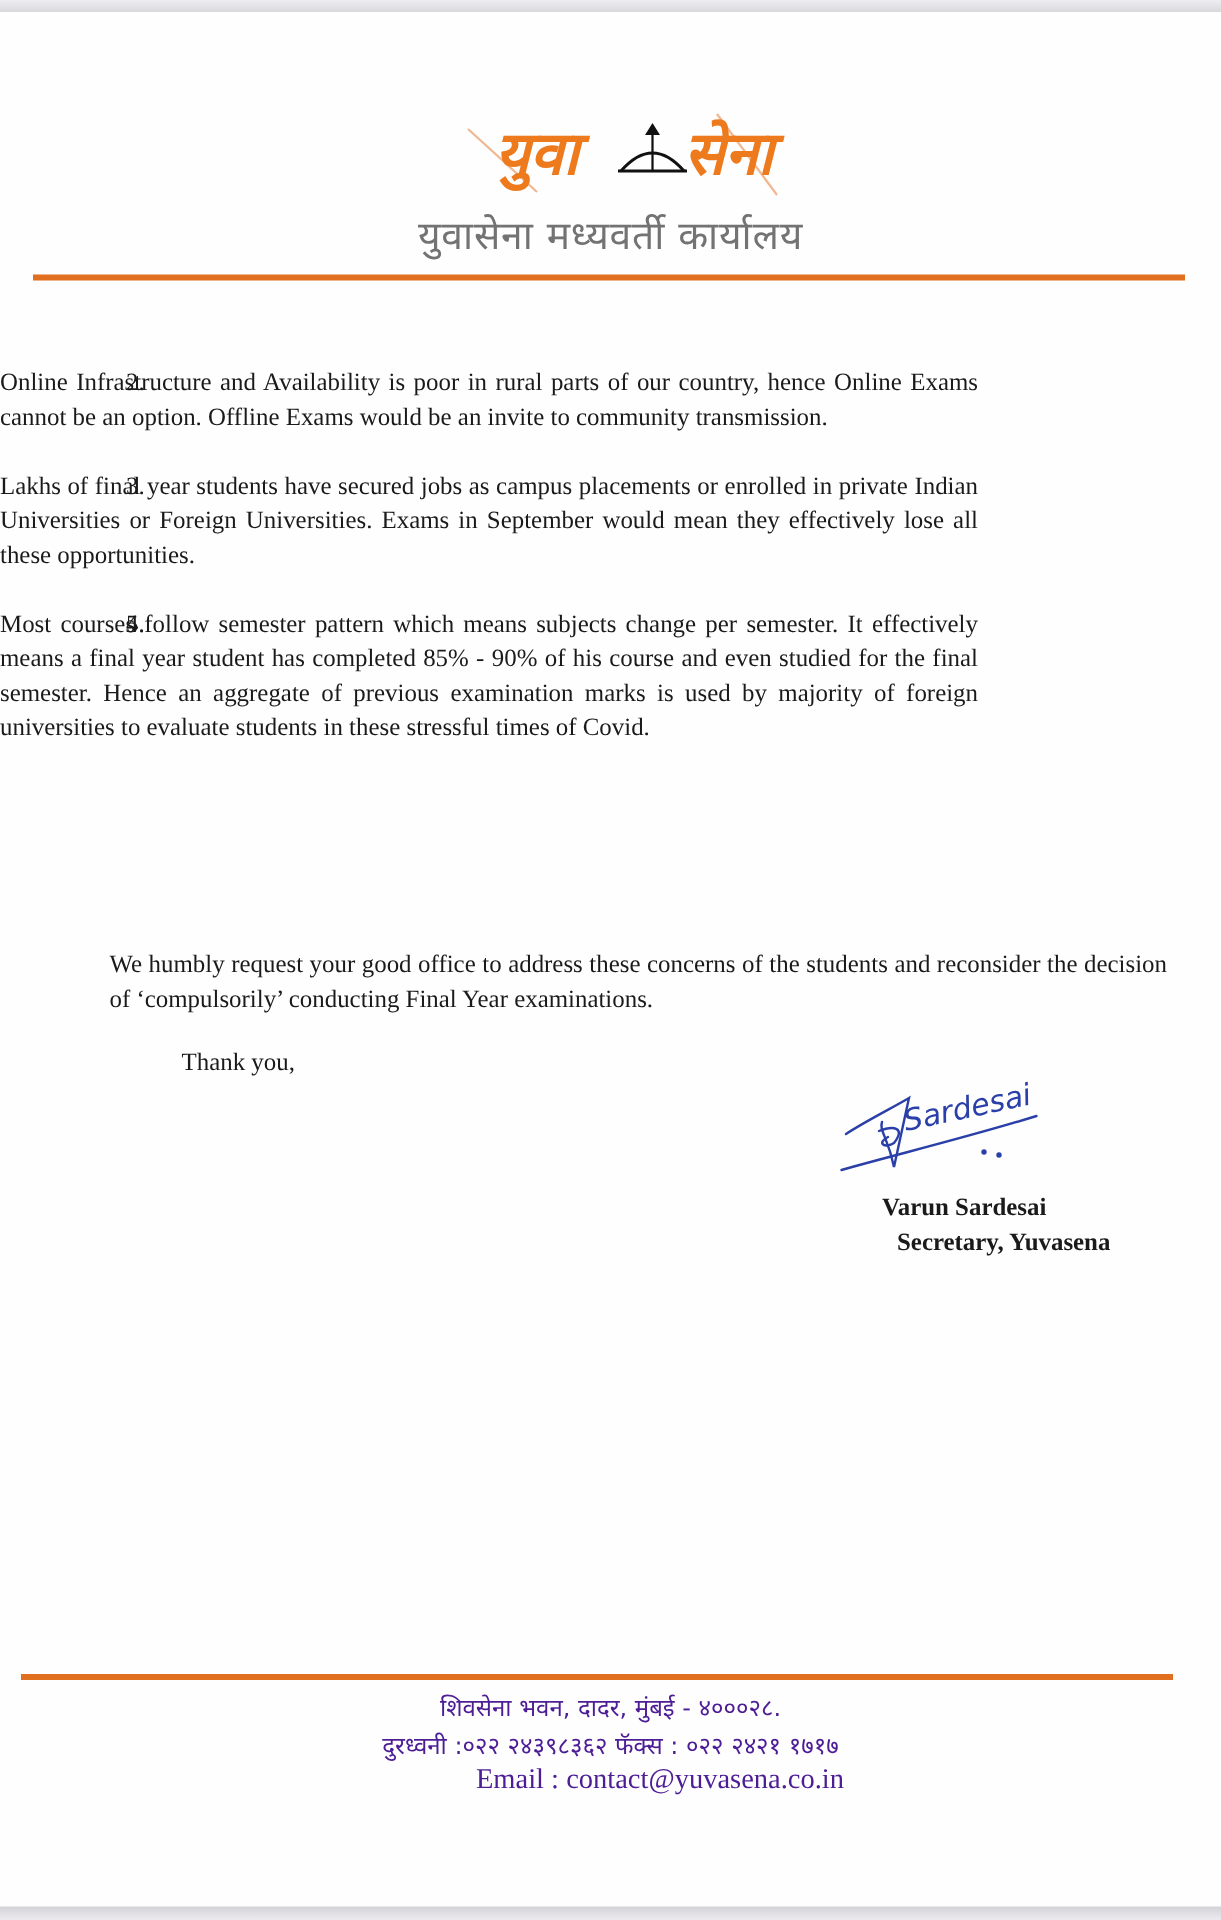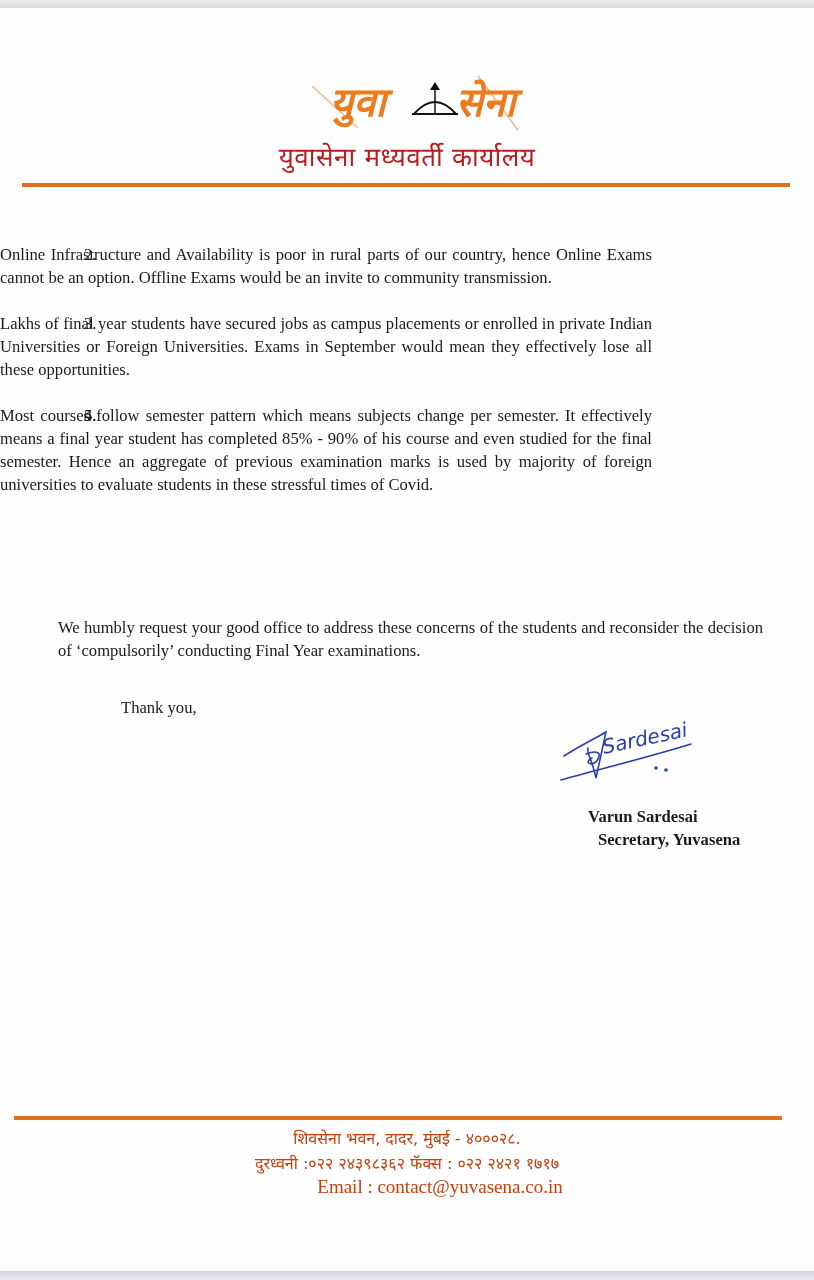--- a/index.html
+++ b/index.html
@@ -11,42 +11,42 @@
   }
   .band-top { position: absolute; left: 0; top: 0; width: 814px; height: 8px;
     background: linear-gradient(#eeeef2, #d9d9dd); }
   .band-bottom { position: absolute; left: 0; top: 1271px; width: 814px; height: 9px;
     background: linear-gradient(#d3d3d7, #eceaf0); }
 
   
   .logo { position: absolute; left: 308px; top: 68px; width: 240px; height: 64px; }
   .logo svg { display: block; }
   .office-title { position: absolute; left: 0; width: 814px; top: 138px; text-align: center;
-    font-family: "DejaVu Sans", sans-serif; font-size: 26px; color: #b91c1c; letter-spacing: 0.5px; }
+    font-family: "DejaVu Sans", sans-serif; font-size: 26px; color: #737373; letter-spacing: 0.5px; }
   .rule-top { position: absolute; left: 22px; top: 183px; width: 768px; height: 4px; background: #e06f1f; }
 
   
   .list { position: absolute; left: 0; top: 243px; width: 814px; margin: 0; padding: 0; list-style: none; }
   .list-item { position: relative; font-size: 16.6px; line-height: 23px; margin-bottom: 23px; }
   .list-item .num { position: absolute; left: 84px; top: 0; }
   .list-item .text { width: 652px; text-align: justify; display: block; }
 
   .request { position: absolute; left: 58px; top: 616px; width: 705px; font-size: 16.6px; line-height: 23px; text-align: justify; }
   .thanks { position: absolute; left: 111px; top: 686px; font-size: 16.6px; line-height: 23px; }
 
   .signature { position: absolute; left: 556px; top: 718px; width: 150px; height: 70px; }
   .signer-name { position: absolute; left: 0; width: 814px; padding-left: 0; top: 795px; font-weight: bold; font-size: 16.6px; text-align: left; }
-  .signer-name span, .signer-title span { position: absolute; margin-top: 12px; }
+  .signer-name span, .signer-title span { position: absolute; }
   .signer-name span { left: 588px; }
   .signer-title { position: absolute; left: 0; width: 814px; top: 818px; font-weight: bold; font-size: 16.6px; }
   .signer-title span { left: 598px; }
 
   
   .rule-bottom { position: absolute; left: 14px; top: 1116px; width: 768px; height: 4px; background: #e06f1f; }
-  .footer-line { position: absolute; left: 0; width: 814px; text-align: center; color: #c2410c; }
+  .footer-line { position: absolute; left: 0; width: 814px; text-align: center; color: #4c1d95; }
   .footer-address { top: 1127px; font-family: "DejaVu Sans", sans-serif; font-size: 16px; }
   .footer-phone { top: 1152px; font-family: "DejaVu Sans", sans-serif; font-size: 16px; }
   .footer-email { top: 1176px; font-family: "Liberation Serif", serif; font-size: 19px; padding-left: 33px; }
 </style>
 </head>
 <body>
 
 <div class="band-top"></div>
 
 <header>
@@ -79,21 +79,21 @@
     </li>
     <li class="list-item">
       <span class="num">4.</span>
     </li>
     <li class="list-item">
       <span class="num">5.</span>
       <span class="text">Most courses follow semester pattern which means subjects change per semester. It effectively means a final year student has completed 85% - 90% of his course and even studied for the final semester. Hence an aggregate of previous examination marks is used by majority of foreign universities to evaluate students in these stressful times of Covid.</span>
     </li>
   </ol>
 
-  <p class="request" style="margin:0">We humbly request your good office to address these concerns of the students and reconsider the decision of ‘compulsorily’ conducting Final Year examinations.</p>
+  <p class="request" style="margin:15px">We humbly request your good office to address these concerns of the students and reconsider the decision of ‘compulsorily’ conducting Final Year examinations.</p>
   <p class="thanks" style="margin:10px">Thank you,</p>
 
   <div class="signature">
     <svg width="150" height="70" viewBox="0 0 150 70">
       <g fill="none" stroke="#2a3fa8" stroke-width="1.6" stroke-linecap="round">
         <path d="M8 38 C20 30, 40 20, 50 14 L40 60 C36 40, 30 36, 32 30"></path>
         <path d="M30 36 C40 32, 48 34, 40 44 C34 48, 28 44, 36 40"></path>
         <path d="M5 62 C40 52, 90 40, 135 26"></path>
         <text x="48" y="36" font-family="DejaVu Sans, sans-serif" font-style="italic" font-size="20" fill="#2a3fa8" stroke="none" transform="rotate(-12 48 36)">Sardesai</text>
         <circle cx="100" cy="50" r="1" fill="#2a3fa8"></circle>

